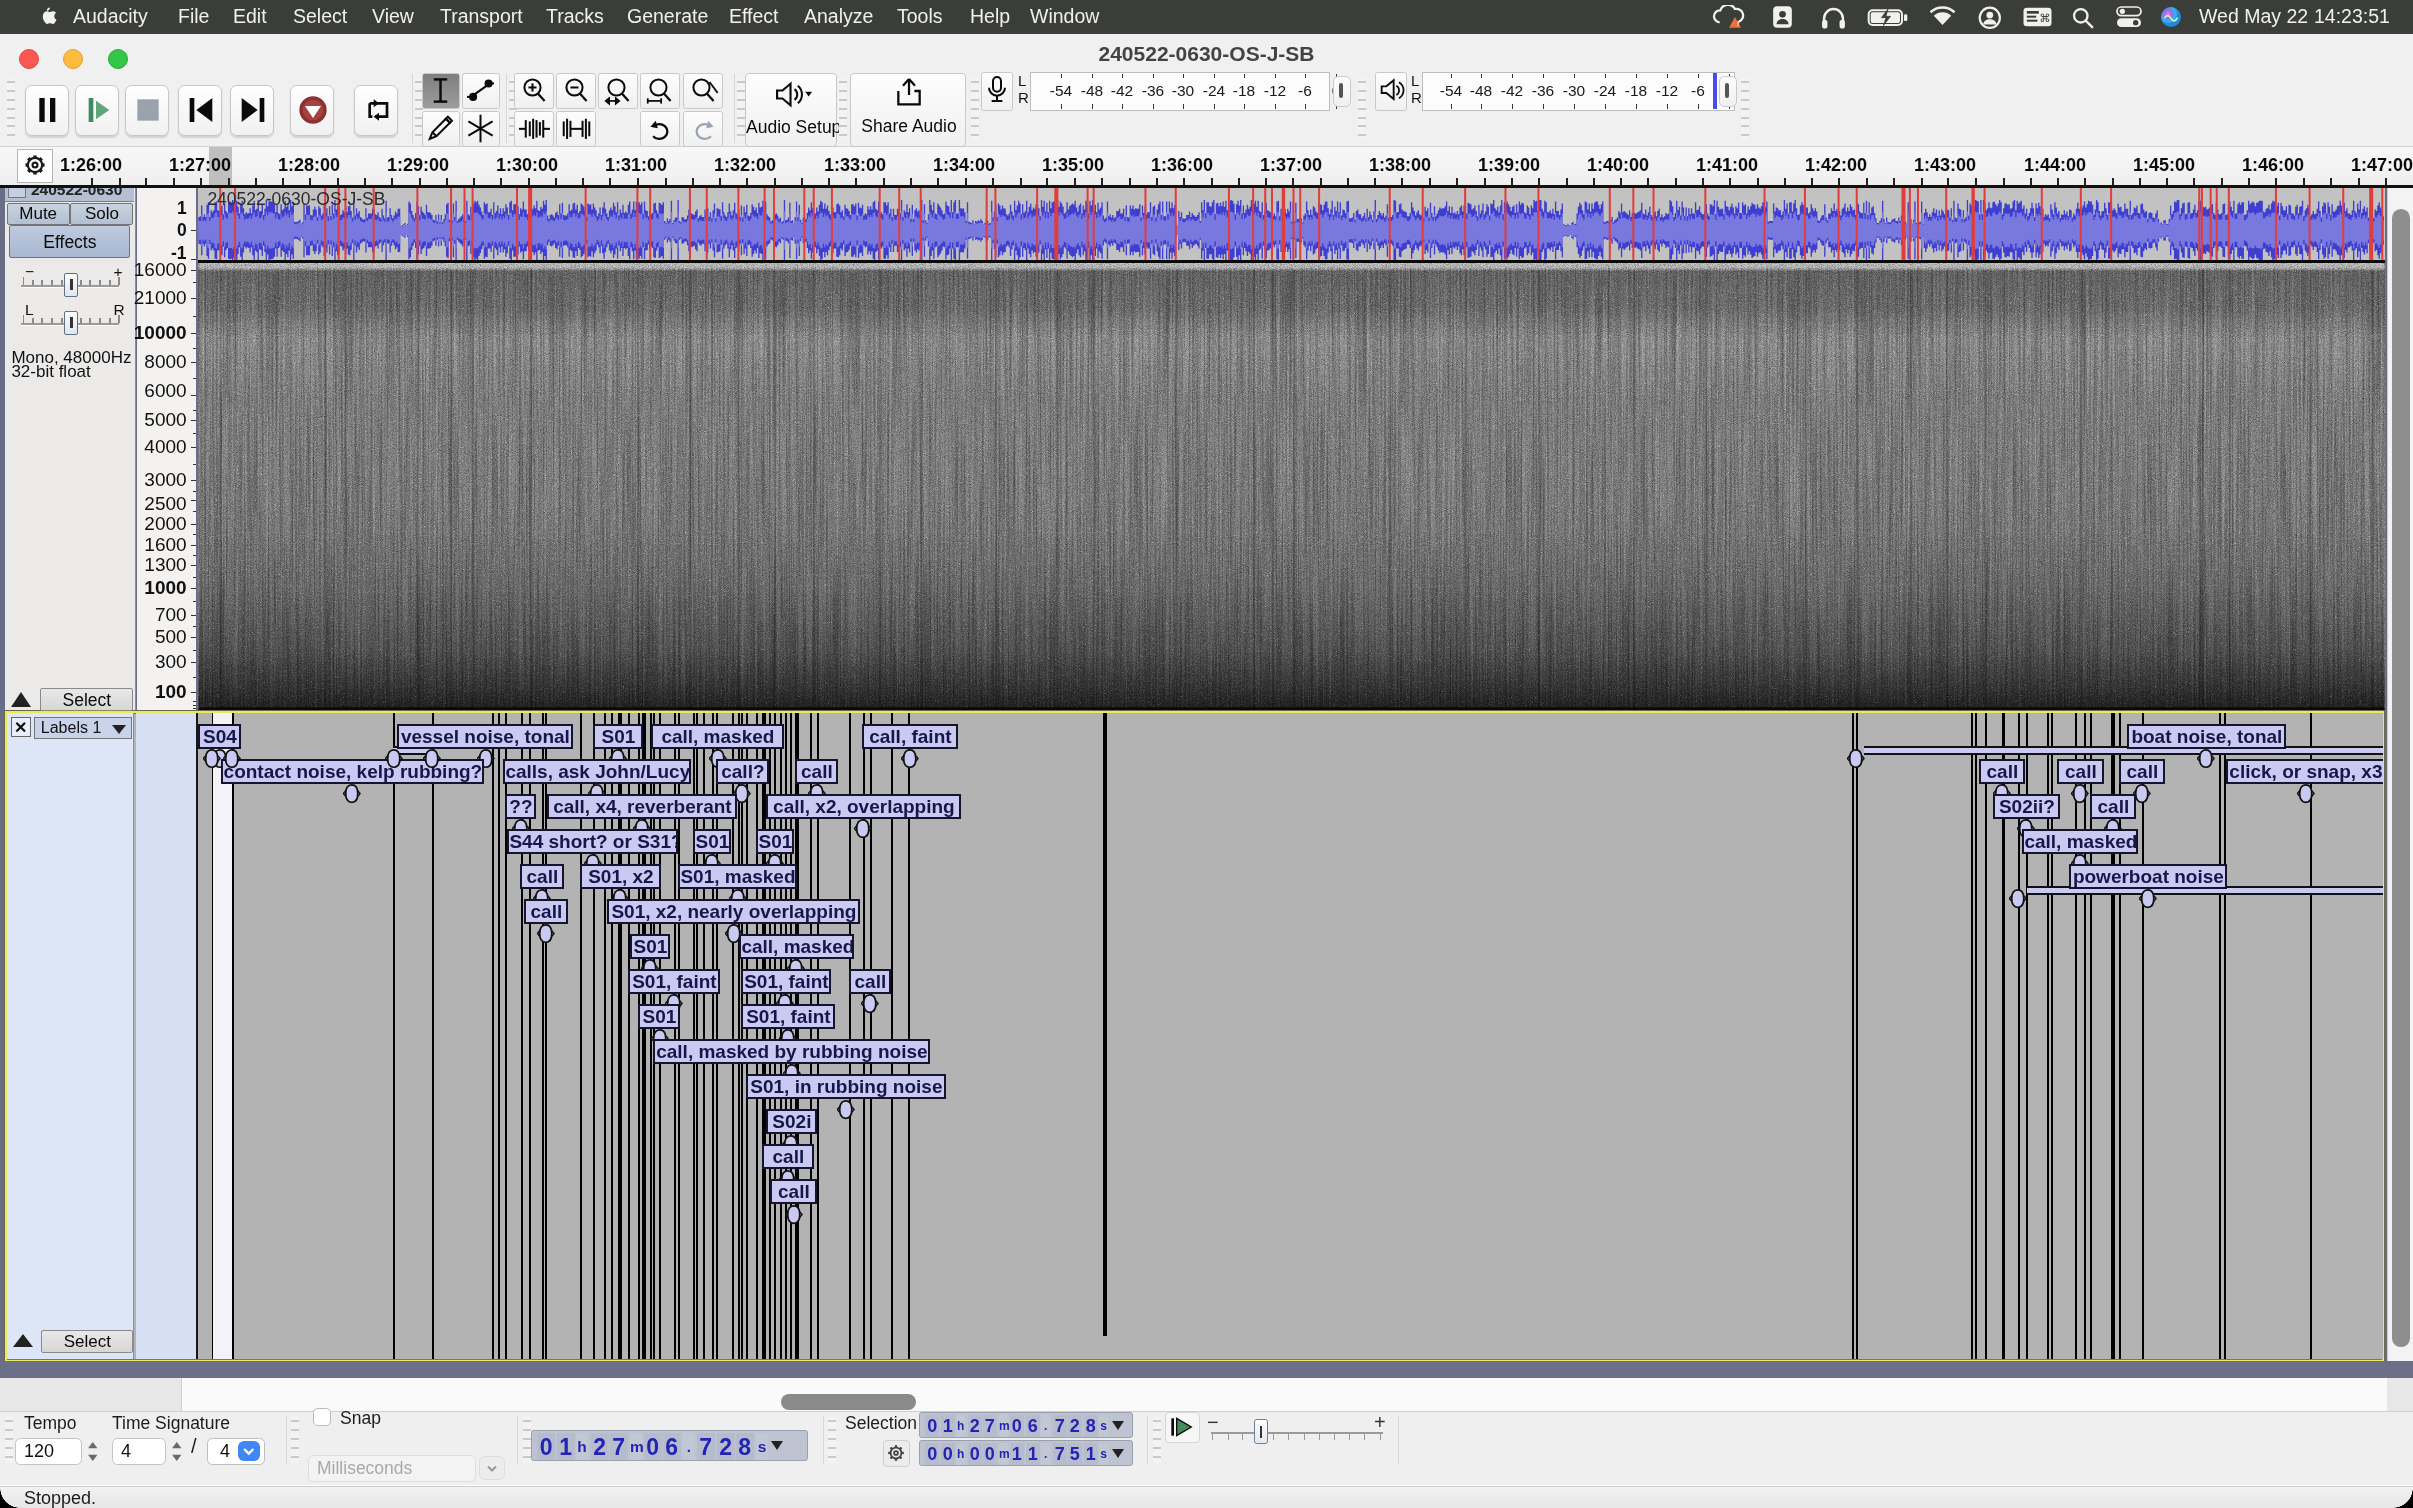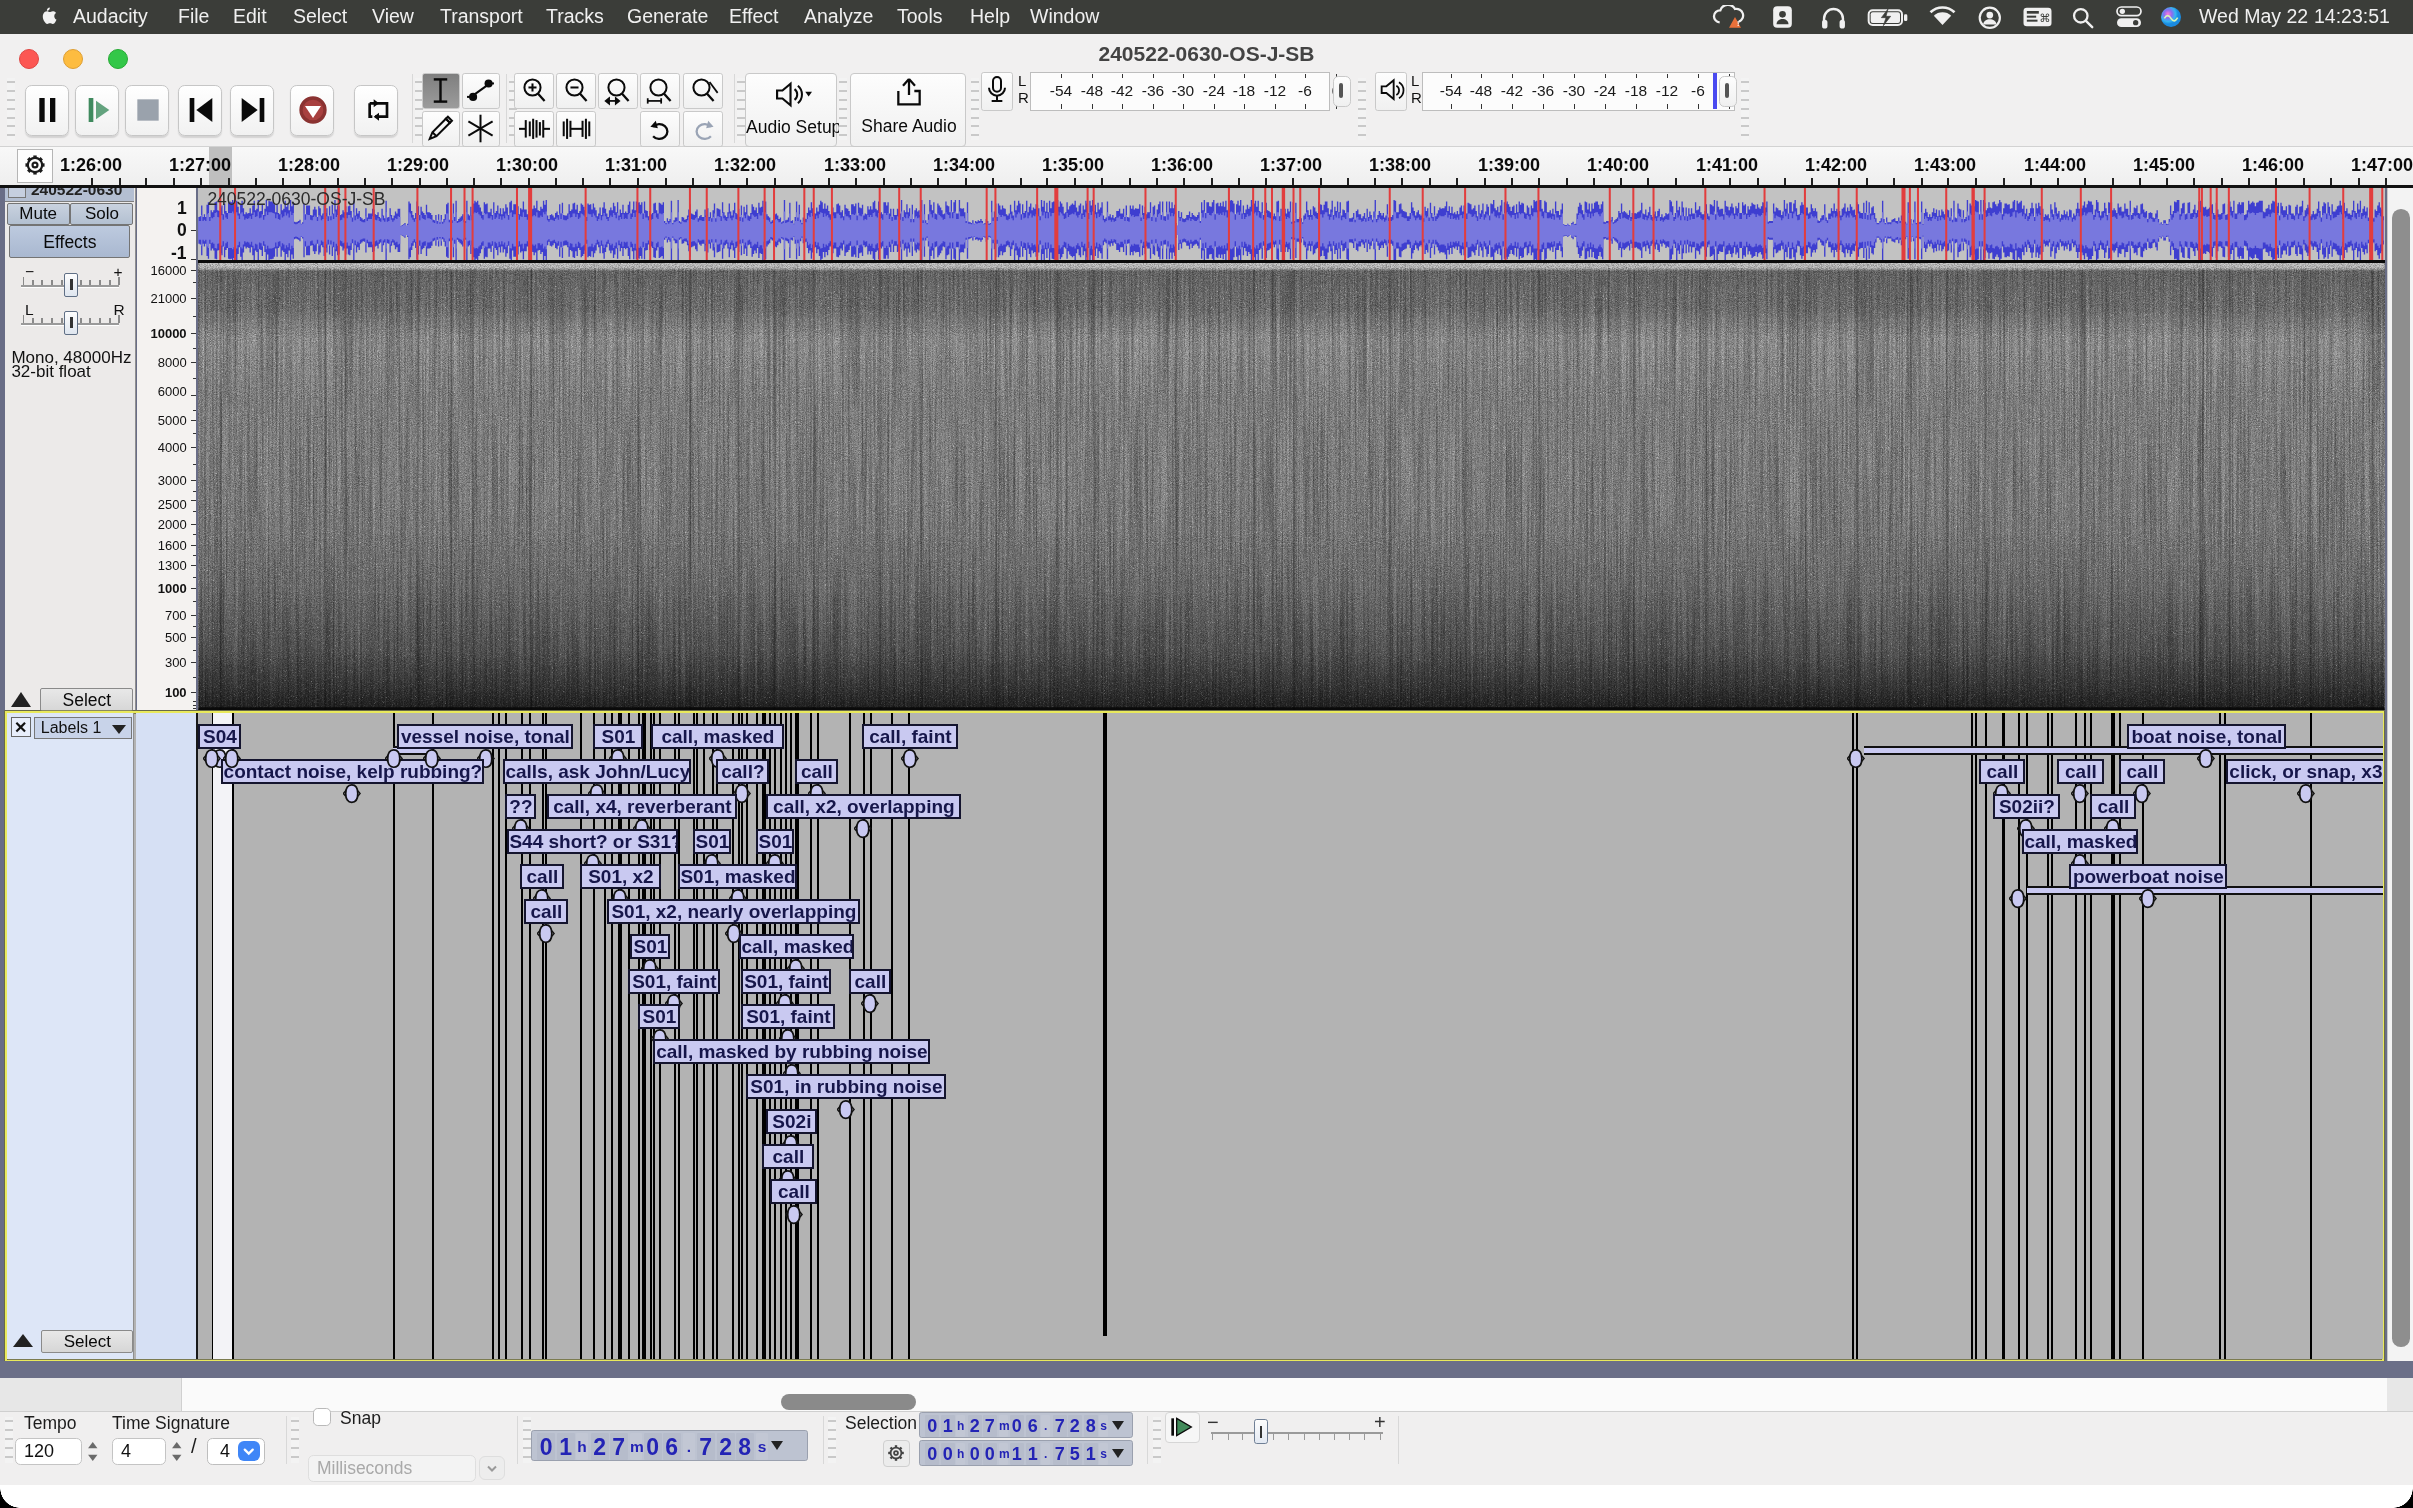--- a/index.html
+++ b/index.html
@@ -27,21 +27,21 @@
 #ruler{left:0;top:147px;width:2413px;height:40px;background:linear-gradient(#f8f8f8,#eeeeee);}
 #rulerline{left:0;top:185px;width:2413px;height:2.7px;background:#111;}
 .rlab{position:absolute;top:8px;font-size:18px;font-weight:600;color:#0a0a0a;transform:translateX(-50%);}
 .rtick{position:absolute;top:31px;width:2px;height:7.4px;background:#222;}
 
 #trackarea{left:0;top:188px;width:2413px;height:1173px;background:#696d86;}
 #tpanel{left:5.4px;top:0px;width:131px;height:522px;background:#eceae9;border-right:1.3px solid #8f8f8f;}
 .pbtn{position:absolute;background:linear-gradient(#c9d2df,#b3c0d1);border:1.3px solid #747474;border-radius:2px;color:#0a0a0a;text-align:center;}
 .ptxt{position:absolute;font-size:17px;color:#111;}
 #vruler{left:137px;top:0px;width:59px;height:522px;background:#f4f2f0;}
-.vlab{position:absolute;right:9.4px;font-size:13px;color:#111;transform:translateY(-50%);}
+.vlab{position:absolute;right:9.4px;font-size:19px;color:#111;transform:translateY(-50%);}
 .vlabb{font-weight:bold;}
 .vdash{position:absolute;right:0px;width:5.4px;height:1.3px;background:#333;}
 #wavewrap{left:198px;top:0px;width:2187px;height:72px;background:#c2c2c2;overflow:hidden;}
 #specwrap{left:198px;top:75px;width:2187px;height:447px;overflow:hidden;background:#8e8e8e;}
 #clipname{position:absolute;left:9.4px;top:0.7px;font-size:17.5px;color:#2c2c2c;}
 .chip{position:absolute;height:25px;background:#c9c9f1;border:2px solid #14142e;color:#16164a;font-size:19px;font-weight:600;text-align:center;line-height:21.5px;overflow:hidden;white-space:nowrap;}
 .stalk{position:absolute;background:#000;}
 .rangebar{position:absolute;height:8.8px;background:#c9c9f1;border-top:2px solid #111;border-bottom:2px solid #111;}
 
 #darkstrip{left:0;top:1361px;width:2413px;height:17px;background:#6b6f88;}
@@ -1261,18 +1261,21 @@
       <div class="abs" style="left:1319px;top:22px;width:1.3px;height:6px;background:#9a9a9a;"></div>
       <div class="abs" style="left:1334px;top:22px;width:1.3px;height:6px;background:#9a9a9a;"></div>
       <div class="abs" style="left:1349px;top:22px;width:1.3px;height:6px;background:#9a9a9a;"></div>
       <div class="abs" style="left:1364px;top:22px;width:1.3px;height:6px;background:#9a9a9a;"></div>
       <div class="abs" style="left:1380px;top:22px;width:1.3px;height:6px;background:#9a9a9a;"></div>
       <div class="abs" style="left:1254px;top:6.7px;width:13.5px;height:25.6px;background:linear-gradient(#fdfdfd,#e3e9f2);border:1.3px solid #6f7f95;border-radius:2.7px;">
         <div class="abs" style="left:4.7px;top:6px;width:2.7px;height:12px;background:#333;"></div>
       </div>
       <div class="vsep" style="left:1398px;top:4px;height:48px;"></div>
     </div>
+    <div id="statusbar" class="abs">
+      <div class="slab" style="left:24px;top:1.3px;font-size:18px;">Stopped.</div>
+    </div>
     <div id="vscroll" class="abs" style="height:1173px;">
       <div id="vthumb" style="height:1138px;"></div>
     </div>
     <div class="abs" style="left:0;top:1488px;width:20px;height:20px;background:radial-gradient(circle at 20px 0px, transparent 19.5px, #000 20px);"></div>
     <div class="abs" style="left:2393px;top:1488px;width:20px;height:20px;background:radial-gradient(circle at 0px 0px, transparent 19.5px, #000 20px);"></div>
 </div>
 
 </body></html>

